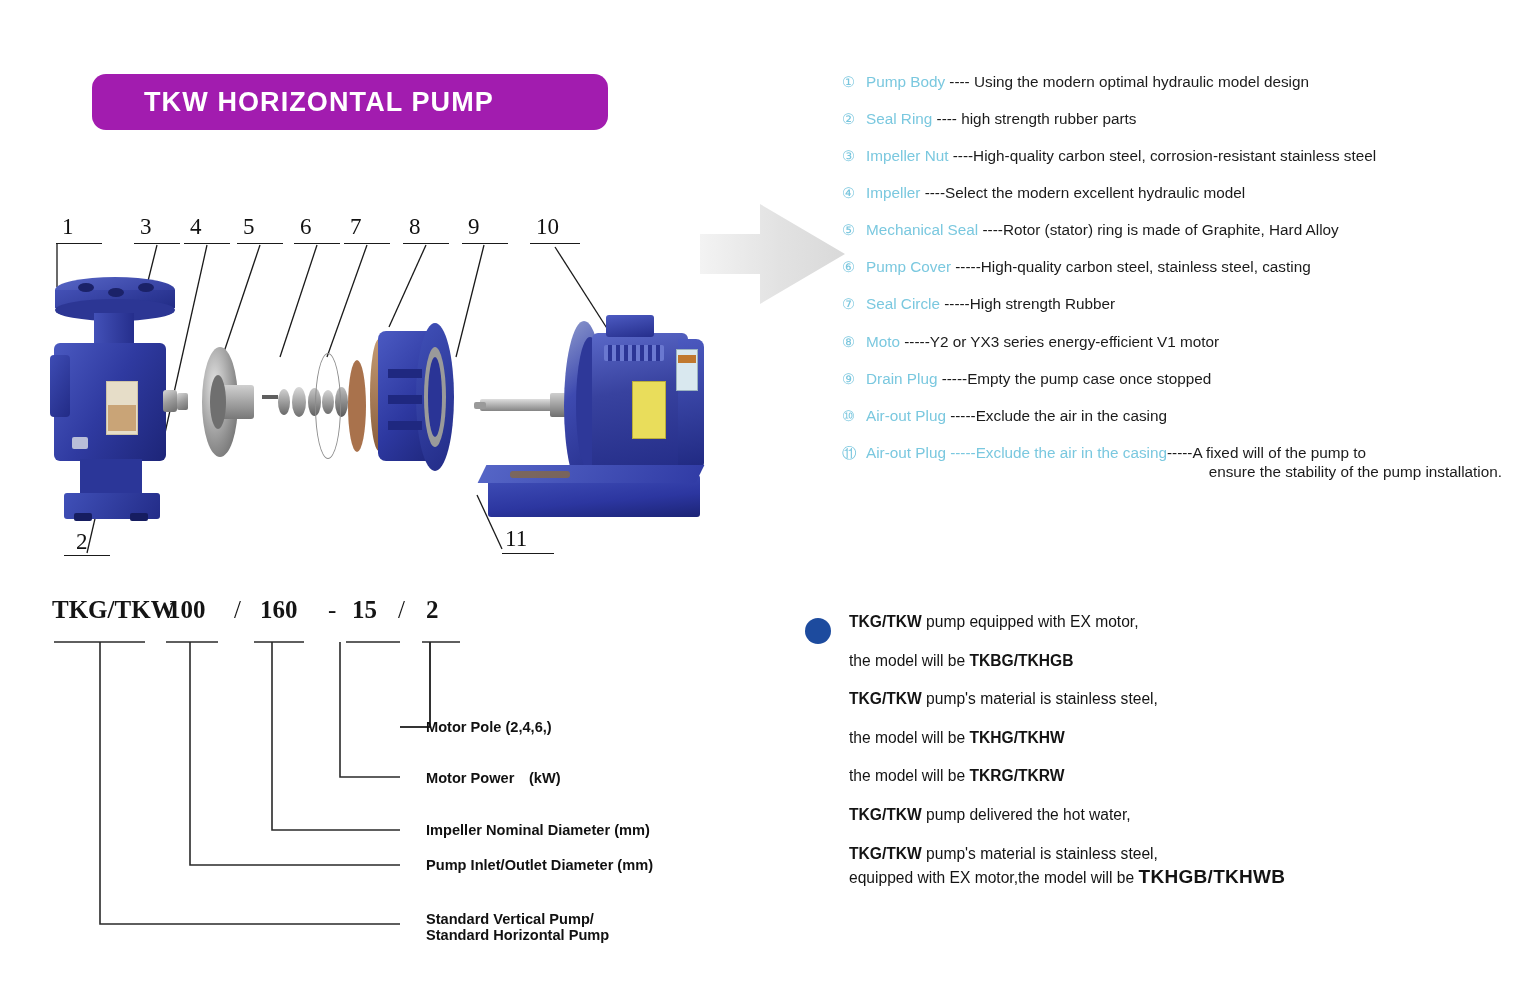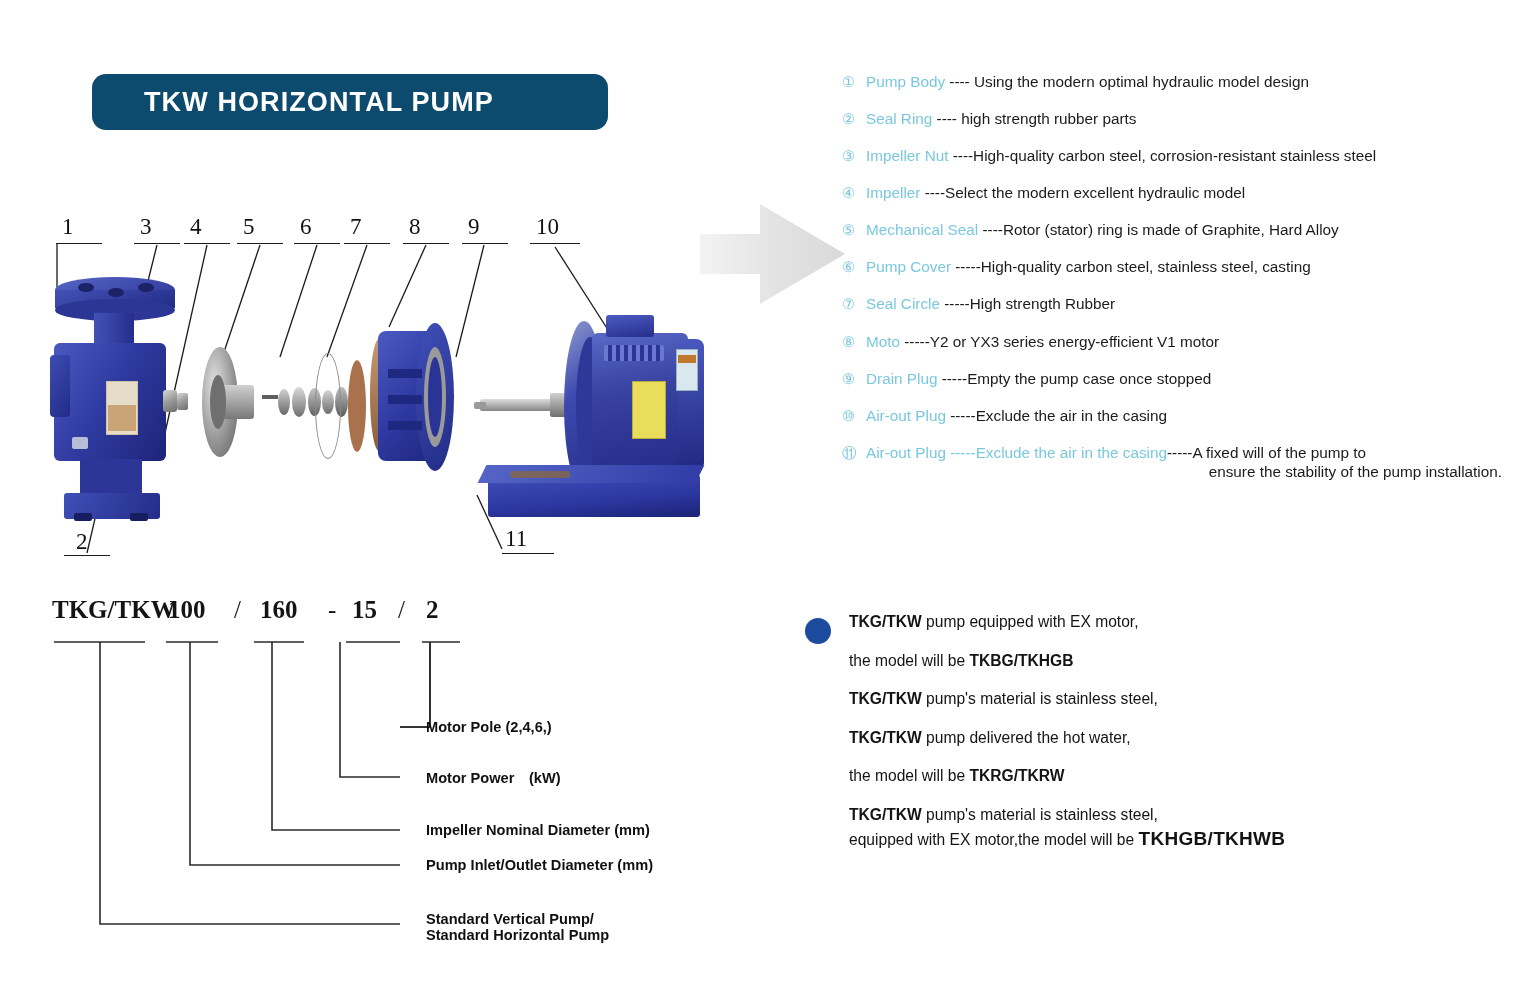--- a/index.html
+++ b/index.html
@@ -8,21 +8,21 @@
     background: #ffffff;
     font-family: "Liberation Sans", sans-serif;
     overflow: hidden;
   }
   #page { position: relative; width: 1513px; height: 1000px; background:#fff; }
 
   
   .banner {
     position: absolute; left: 92px; top: 74px;
     width: 516px; height: 56px;
-    background: #0c4a6e;
+    background: #a21caf;
     border-radius: 14px;
     display: flex; align-items: center;
   }
   .banner-text {
     color: #ffffff;
     font-size: 27px;
     font-weight: bold;
     letter-spacing: 1.1px;
     padding-left: 52px;
     font-family: "Liberation Sans", sans-serif;
@@ -367,27 +367,30 @@
       </div>
 
       <div class="note-line">
         <span>the model will be </span><span class="note-b">TKBG/TKHGB</span>
       </div>
 
       <div class="note-line">
         <span class="note-b">TKG/TKW</span><span> pump's material is stainless steel,</span>
       </div>
 
+      <div class="note-line">
+        <span>the model will be </span><span class="note-b">TKHG/TKHW</span>
+      </div>
+
+      <div class="note-line">
+        <span>the model will be </span><span class="note-b">TKRG/TKRW</span>
+      </div>
 
       <div class="note-line">
         <span class="note-b">TKG/TKW</span><span> pump delivered the hot water,</span>
-      </div>
-
-      <div class="note-line">
-        <span>the model will be </span><span class="note-b">TKRG/TKRW</span>
       </div>
 
       <div class="note-line tight">
         <span class="note-b">TKG/TKW</span><span> pump's material is stainless steel,</span>
       </div>
 
       <div class="note-line">
         <span>equipped with EX motor,the model will be </span><span class="note-big">TKHGB/TKHWB</span>
       </div>
 

